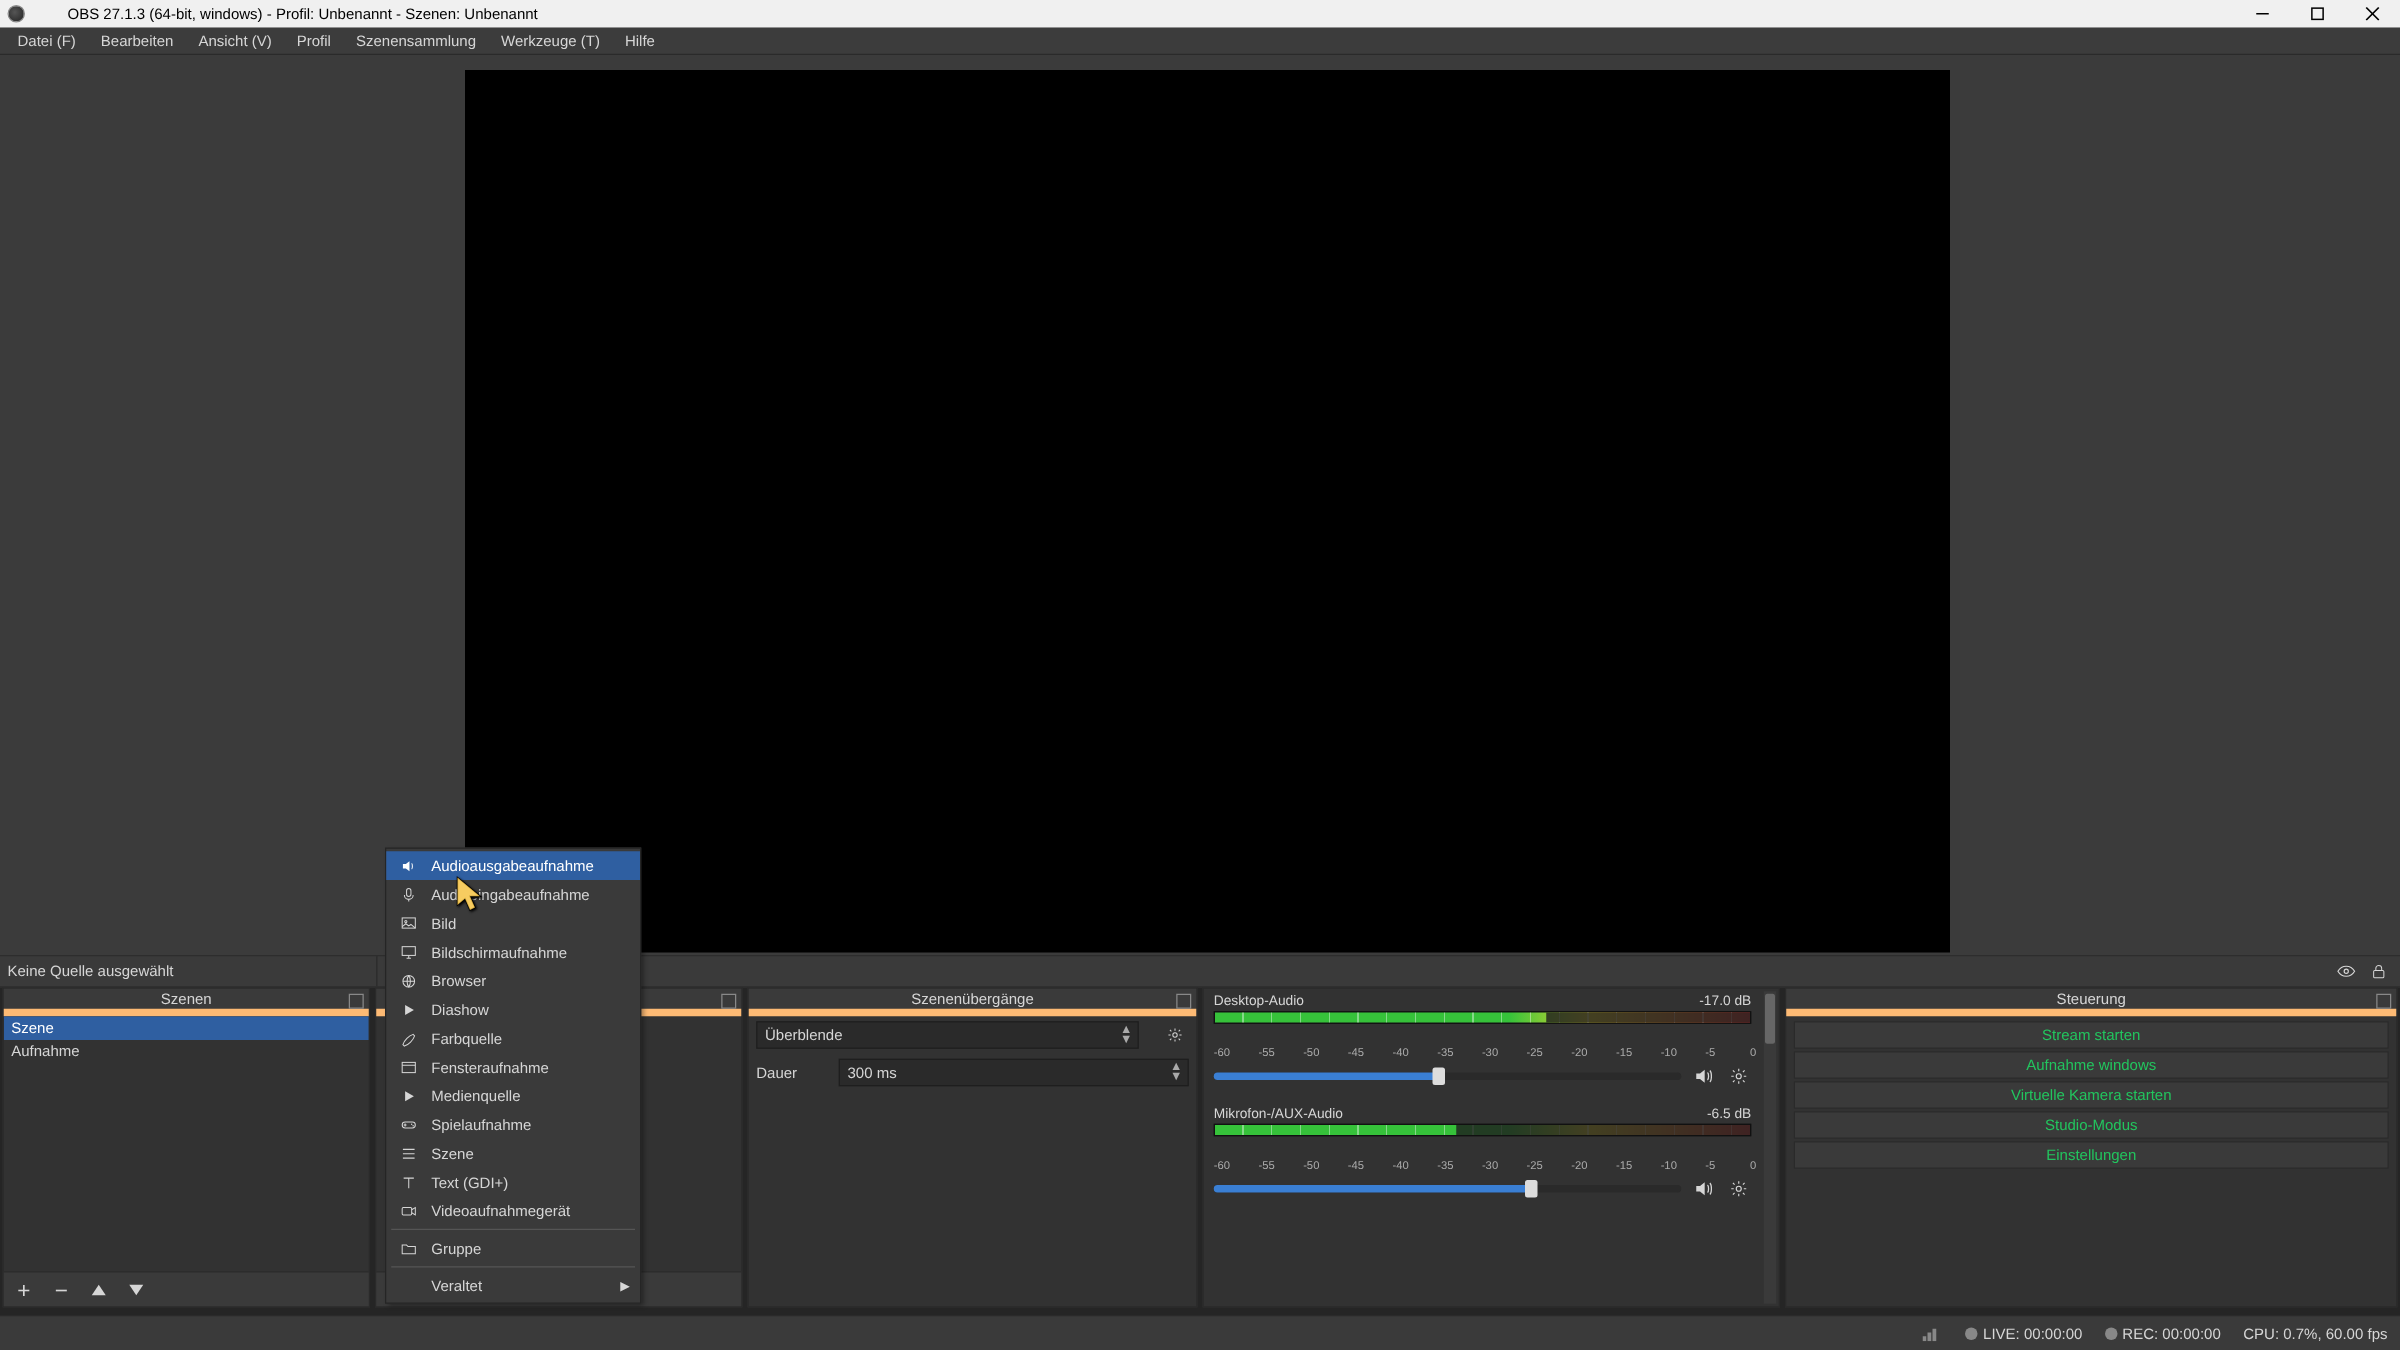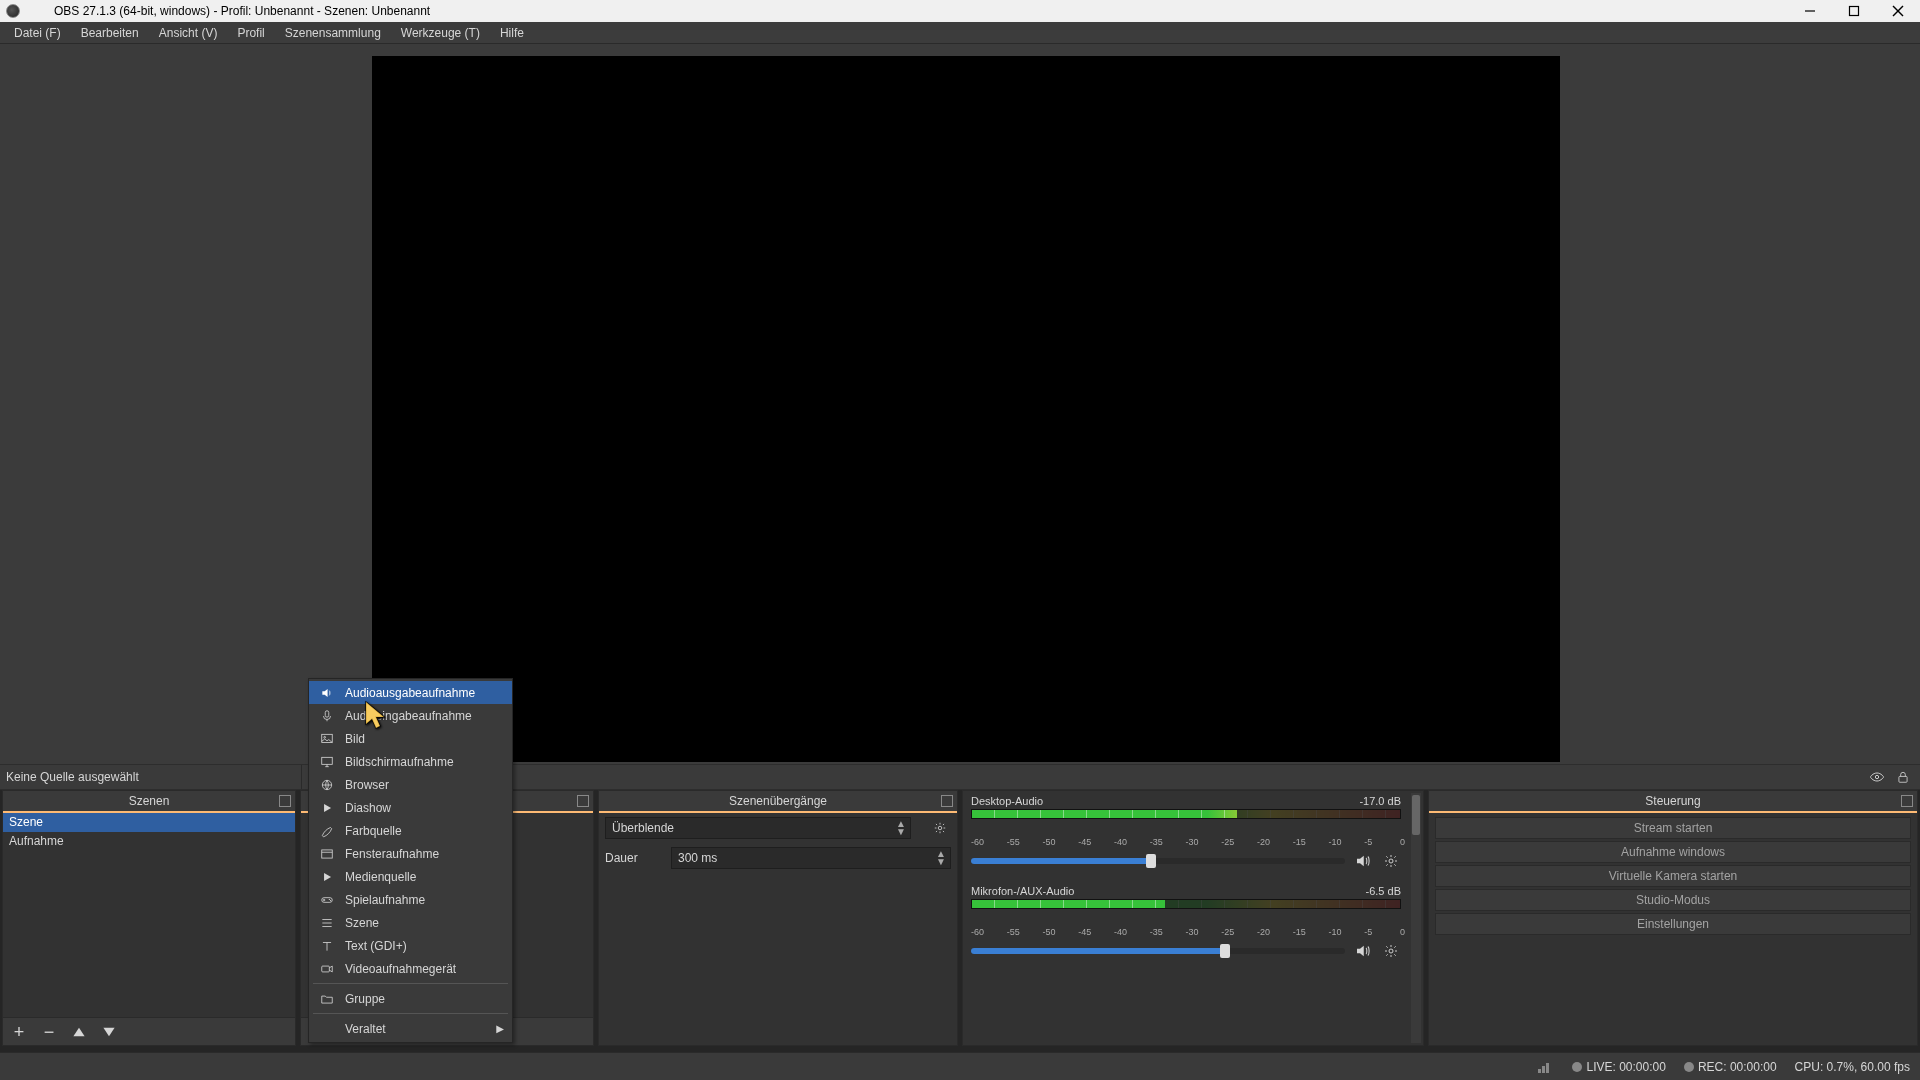--- a/index.html
+++ b/index.html
@@ -22,21 +22,21 @@
 .preview-zone { flex: 0 0 auto; height: 720px; background: #3b3b3b; position: relative; }
 .preview-canvas { position: absolute; left: 372px; top: 12px; width: 1188px; height: 706px; background: #000; }
 
 .source-info-bar { height: 26px; background: #3a3a3a; display: flex; align-items: center; padding-left: 6px; font-size: 12px; color: #d6d6d6; border-top: 1px solid #2d2d2d; border-bottom: 1px solid #2d2d2d; }
 .sib-left { flex: 0 0 295px; }
 .sib-props-lbl { color:#777; margin-left:4px; }
 
 
 .docks { flex: 1 1 auto; display: flex; gap: 4px; padding: 0 2px; }
 .dock { background: #323232; display: flex; flex-direction: column; border: 1px solid #2a2a2a; }
-.dock-header { height: 22px; background: #3a3a3a; display: flex; align-items: center; justify-content: center; font-size: 12px; color: #d6d6d6; position: relative; border-bottom: 2px solid #fdba74; }
+.dock-header { height: 22px; background: #3a3a3a; display: flex; align-items: center; justify-content: center; font-size: 12px; color: #d6d6d6; position: relative; border-bottom: 6px solid #fdba74; }
 .dock-pop { position: absolute; right: 4px; top: 4px; width: 12px; height: 12px; border: 1px solid #888; }
 .dock-body { flex: 1 1 auto; position: relative; overflow: hidden; }
 .dock-toolbar { height: 28px; background: #3a3a3a; border-top: 1px solid #2a2a2a; display: flex; align-items: center; padding: 0 6px; gap: 10px; }
 .tb-btn { width: 20px; height: 20px; display: flex; align-items: center; justify-content: center; color:#d6d6d6; font-size: 18px; line-height: 1; }
 
 
 .dock-scenes { flex: 0 0 294px; }
 .list-item { height: 19px; padding: 2px 6px; font-size: 12px; }
 .list-item.selected { background: #2f5fa1; color: #fff; }
 
@@ -65,21 +65,21 @@
 .scale span { width: 1px; }
 .slider-row { display:flex; align-items:center; gap:8px; margin-top:4px; }
 .slider { flex:1; height: 6px; background:#2a2a2a; position:relative; border-radius:3px; }
 .slider-fill { position:absolute; top:0; left:0; bottom:0; background:#3a7fd4; border-radius:3px; }
 .slider-thumb { position:absolute; top:-4px; width:10px; height:14px; background:#ddd; border-radius:2px; transform: translateX(-50%); }
 .mix-icon { width:20px; height:20px; display:flex; align-items:center; justify-content:center; color:#d6d6d6;}
 .mixer-scroll { position:absolute; right:2px; top:2px; bottom:2px; width:10px; background:#3a3a3a; }
 .mixer-thumb { position:absolute; top:2px; left:1px; right:1px; height:40px; background:#666; border-radius:2px;}
 
 .dock-controls { flex: 0 0 490px; }
-.ctrl-btn { margin: 2px 6px; height: 22px; background: #3a3a3a; border: 1px solid #2a2a2a; display:flex; align-items:center; justify-content:center; font-size:12px; color:#a3a3a3;}
+.ctrl-btn { margin: 2px 6px; height: 22px; background: #3a3a3a; border: 1px solid #2a2a2a; display:flex; align-items:center; justify-content:center; font-size:12px; color:#22c55e;}
 
 
 .statusbar { position: absolute; bottom: 0; left: 0; right: 0; height: 28px; background: #3a3a3a; border-top: 1px solid #2a2a2a; display:flex; align-items:center; justify-content:flex-end; padding:0 10px; gap: 18px; font-size: 12px; color:#d6d6d6;}
 .status-dot { width:10px; height:10px; border-radius:50%; background:#888; display:inline-block; margin-right:4px; vertical-align:middle;}
 
 
 .context-menu { position: absolute; left: 308px; top: 678px; width: 205px; background: #3a3a3a; border: 1px solid #252525; box-shadow: 2px 2px 4px rgba(0,0,0,0.4); padding: 2px 0; z-index: 100; }
 .cm-item { height: 23px; display:flex; align-items:center; padding: 0 10px; font-size: 12px; color:#d6d6d6; gap:10px; position:relative;}
 .cm-item.hover { background:#2f5fa1; color:#fff;}
 .cm-sep { height:1px; background:#555; margin: 3px 4px;}

